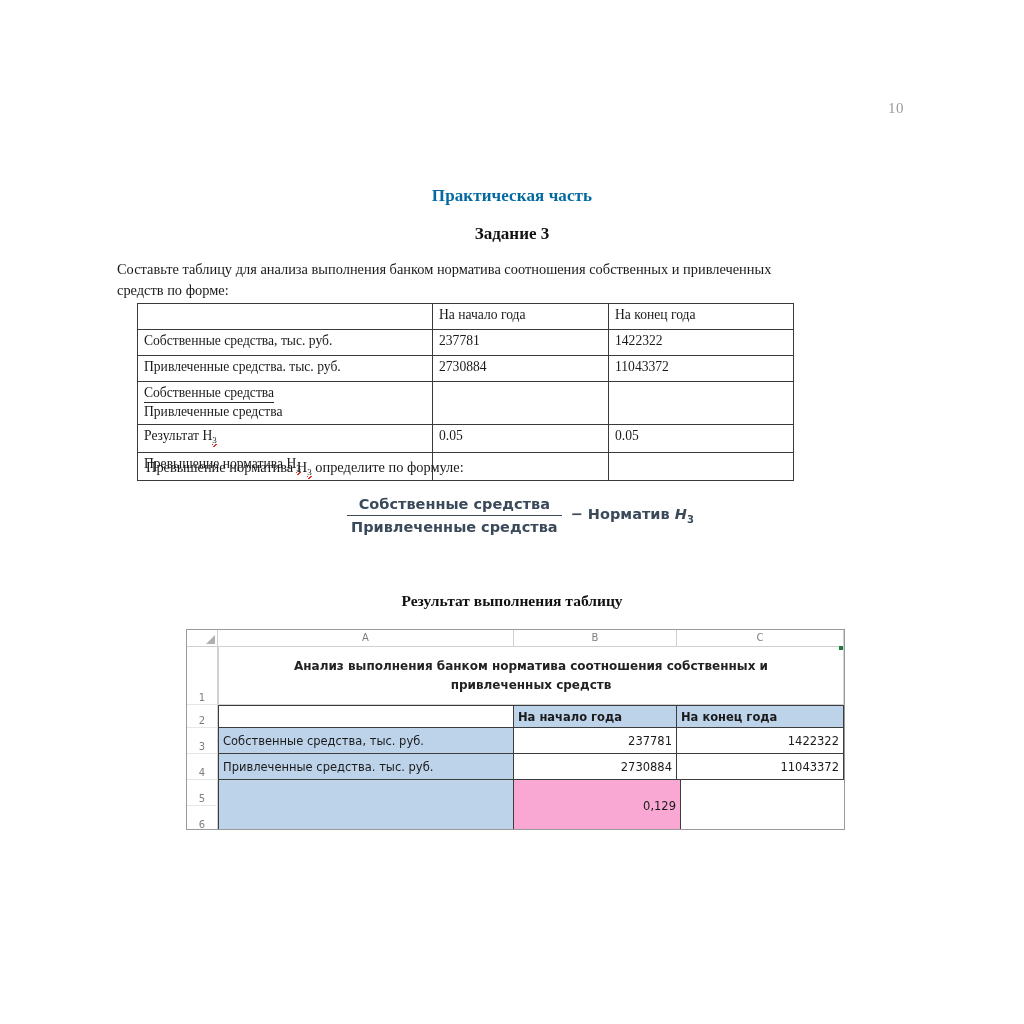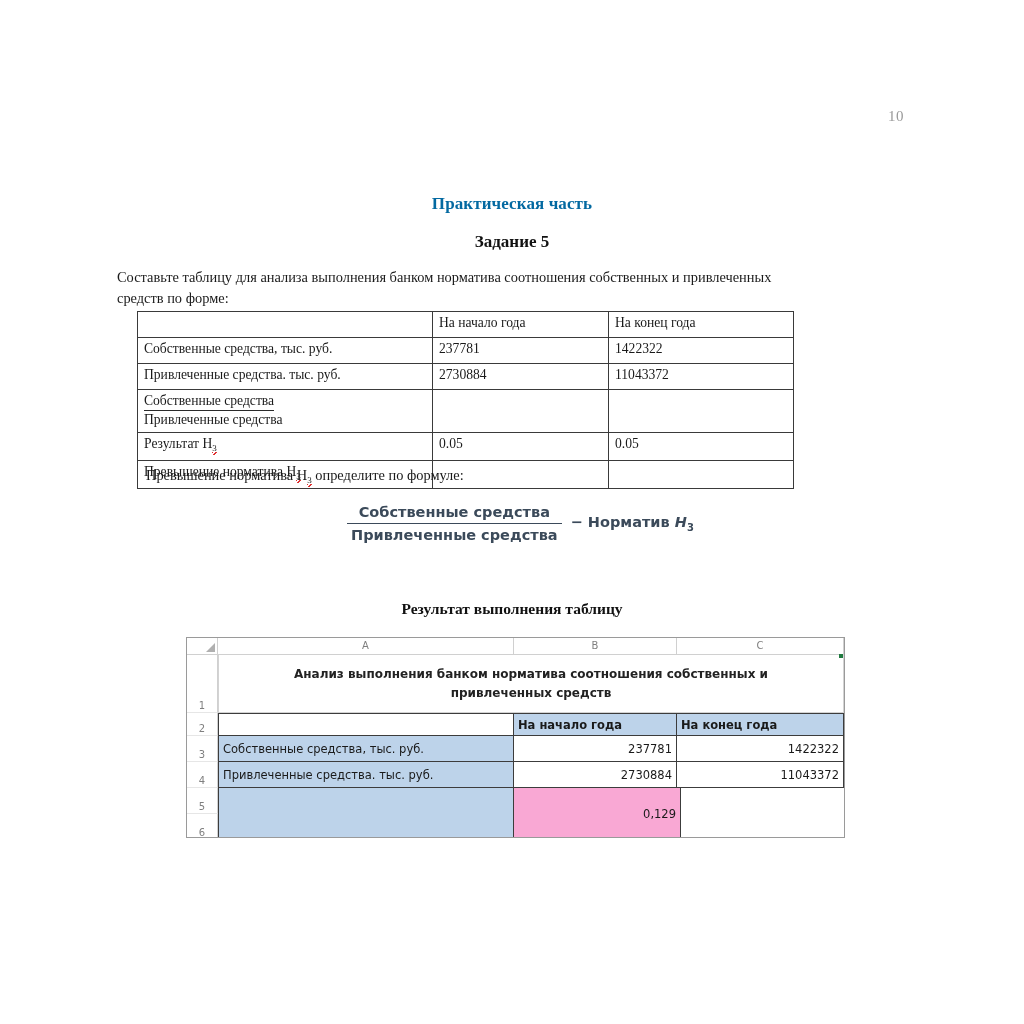--- a/index.html
+++ b/index.html
@@ -14,21 +14,20 @@
     overflow: hidden;
     font-family: "Liberation Serif", serif;
     color: #1a1a1a;
     -webkit-font-smoothing: antialiased;
   }
 
   .page {
     position: absolute;
     inset: 0;
     background: #fff;
-    margin-top: 8px;
   }
 
   
   .page-number {
     position: absolute;
     top: 100px;
     right: 120px;
     font-family: "Liberation Serif", serif;
     font-size: 15px;
     color: #9a9a9a;
@@ -336,21 +335,21 @@
   }
 </style>
 </head>
 <body>
 
 <div class="page">
 
   <div class="page-number">10</div>
 
   <div class="heading-1">Практическая часть</div>
-  <div class="heading-2">Задание 5</div>
+  <div class="heading-2">Задание 3</div>
 
   <div class="intro">Составьте таблицу для анализа выполнения банком норматива соотношения собственных и привлеченных средств по форме:</div>
 
   <table class="form-table">
     <colgroup>
       <col class="col-label">
         <col class="col-start">
         <col class="col-end">
     </colgroup>
     <tbody>

